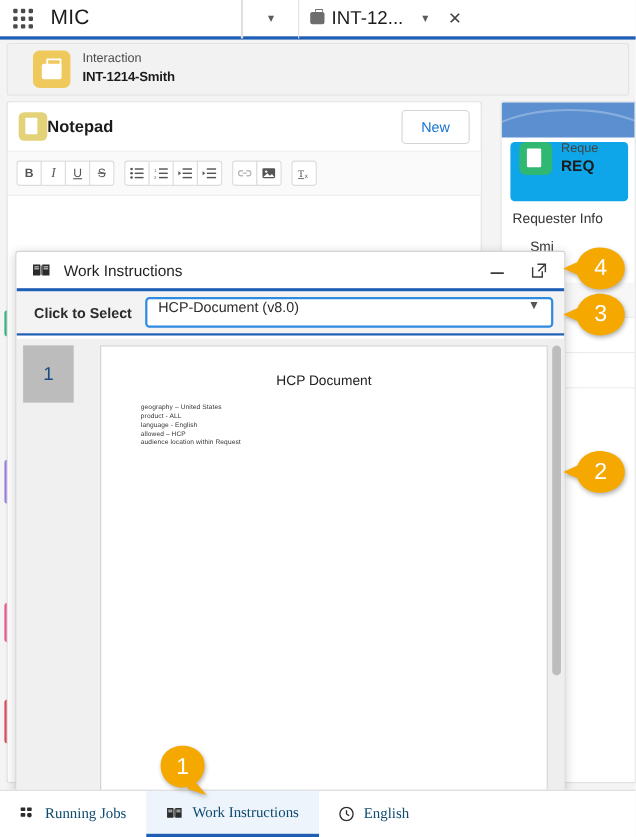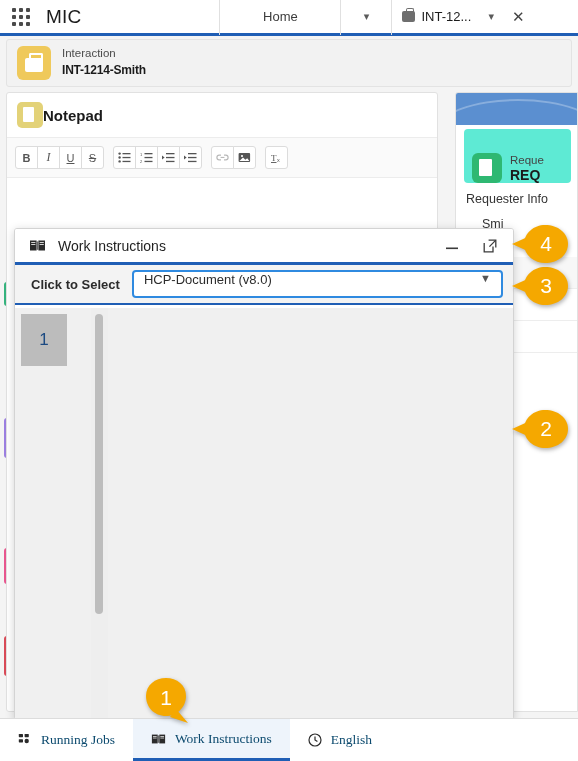--- a/index.html
+++ b/index.html
@@ -18,34 +18,34 @@
     display:flex; align-items:center;
   }
   .waffle { width:42px; display:flex; justify-content:center; align-items:center; }
   .waffle-grid { display:grid; grid-template-columns:repeat(3,4px); grid-gap:3px; }
   .waffle-grid i { width:4px; height:4px; background:#4a4a4a; border-radius:1px; display:block; }
   .brand { font-size:19px; color:#1b1b1b; letter-spacing:.2px; padding-left:4px; }
   .topbar-sep { width:1px; height:36px; background:#e0e0e0; }
   .tab-home { flex:0 0 120px; height:36px; display:flex; align-items:center; justify-content:center;
     font-size:13px; color:#3c3c3c; }
   .tab-caret { width:50px; height:36px; display:flex; align-items:center; justify-content:center; color:#5b5b5b; }
-  .tab-doc { height:36px; display:flex; align-items:center; gap:6px; padding:0 6px 0 10px; font-size:13px; color:#1b1b1b; }
+  .tab-doc { height:36px; display:flex; align-items:center; gap:6px; padding:0 6px 0 10px; font-size:17px; color:#1b1b1b; }
   .briefcase {
     width:13px; height:11px; background:#6e6e6e; border-radius:2px; position:relative; display:inline-block;
   }
   .briefcase::before{ content:""; position:absolute; left:3.5px; top:-3px; width:6px; height:3px;
     border:1.5px solid #6e6e6e; border-bottom:none; border-radius:2px 2px 0 0; }
   .tab-close { width:26px; display:flex; align-items:center; justify-content:center; color:#444; font-size:15px; }
   .chev { font-size:11px; color:#5b5b5b; }
 
   
   .int-header {
     position:absolute; left:6px; top:39px; width:566px; height:48px;
     background:#f2f2f2; border:1px solid #e3e3e3; border-radius:3px;
-    display:flex; align-items:center; padding-left:10px; gap:11px;
+    display:flex; align-items:center; padding-left:23px; gap:11px;
   }
   .int-icon { width:34px; height:34px; background:#efc95b; border-radius:6px; position:relative; flex:0 0 34px;}
   .int-icon::after { content:""; position:absolute; left:8px; top:12px; width:18px; height:14px; background:#fff; border-radius:2px;}
   .int-icon::before { content:""; position:absolute; left:12px; top:7px; width:10px; height:5px;
     border:2px solid #fff; border-bottom:none; border-radius:2px 2px 0 0;}
   .int-label { font-size:11.5px; color:#4c4c4c; line-height:14px; }
   .int-title { font-size:12px; font-weight:bold; color:#1b1b1b; line-height:20px; letter-spacing:-.2px;}
 
   
   .notepad {
@@ -72,21 +72,21 @@
   .strip-list { position:absolute; left:0; top:300px; width:14px; }
   .strip { width:7px; border-radius:3px; margin:9px 0 0 4px; }
 
   
   .rightpanel { position:absolute; left:455px; top:92px; width:123px; height:620px;
     background:#fff; border:1px solid #e1e1e1; border-radius:3px 0 0 3px; overflow:hidden;}
   .rp-tab { height:32px; display:flex; align-items:center; gap:6px; padding-left:10px; font-size:12.5px; color:#1b1b1b;
     border-bottom:1px solid #eee;}
   .rp-hero { height:32px; background:#5b8fd0; position:relative; overflow:hidden;}
   .rp-hero::after{content:"";position:absolute;left:-20px;top:6px;width:160px;height:60px;border:2px solid rgba(255,255,255,.28);border-radius:50%;}
-  .rp-card { margin:4px 6px 0 8px; background:#5eead4; border-radius:4px; height:54px; display:flex; align-items:flex-end; gap:8px; padding-left:8px;}
+  .rp-card { margin:4px 6px 0 8px; background:#0ea5e9; border-radius:4px; height:54px; display:flex; align-items:flex-start; gap:8px; padding-left:8px;}
   .rp-cicon{width:30px;height:30px;background:#2eb872;border-radius:6px;position:relative;flex:0 0 30px;}
   .rp-cicon::after{content:"";position:absolute;left:7px;top:6px;width:13px;height:17px;background:#fff;border-radius:1px;}
   .rp-clab{font-size:11.5px;color:#444;line-height:13px;}
   .rp-cval{font-size:14px;font-weight:bold;color:#1b1b1b;line-height:16px;}
   .rp-row { padding:9px 0 8px 10px; font-size:12.5px; color:#333; border-bottom:1px solid #ededed; white-space:nowrap;}
   .rp-row.small{font-size:12px;color:#555;}
   .rp-scroll { position:absolute; left:6px; top:192px; width:7px; height:330px; background:#bdbdbd; border-radius:4px;}
   .rp-scrolltrack{ position:absolute; left:0px; top:185px; width:19px; height:420px; background:#f0f0f0;}
 
   
@@ -145,21 +145,20 @@
           <i></i>
           <i></i>
           <i></i>
           <i></i>
           <i></i>
           <i></i>
         </div>
     </div>
     <div class="brand">MIC</div>
     <div class="topbar-sep" style="margin-left:138px"></div>
-    <div class="tab-home">Home</div>
     <div class="topbar-sep"></div>
     <div class="tab-caret">
         <span class="chev">▾</span>
       </div>
     <div class="topbar-sep"></div>
     <div class="tab-doc">
       <span class="briefcase"></span>
       <span>INT-12...</span>
     </div>
     <div class="tab-caret" style="width:28px">
@@ -180,20 +179,21 @@
     <div class="strip" style="height:24px;background:#36b37e;margin-top:-18px"></div>
     <div class="strip" style="height:40px;background:#9b7fe0;margin-top:112px"></div>
     <div class="strip" style="height:36px;background:#e8578f;margin-top:90px"></div>
     <div class="strip" style="height:40px;background:#d94b58;margin-top:52px"></div>
   </div>
 
   <div class="notepad">
     <div class="np-head">
       <div class="np-icon"></div>
       <div class="np-title">Notepad</div>
+      <button class="np-new">New</button>
     </div>
     <div class="np-toolbar">
       <div class="tgrp">
         <div class="tbtn">
             <b style="font-size:11px">B</b>
           </div>
         <div class="tbtn">
             <i style="font-family:'Liberation Serif',serif;font-size:12px">I</i>
           </div>
         <div class="tbtn">
@@ -320,20 +320,30 @@
       <div class="m-select">
         <span>HCP-Document (v8.0)</span>
         <span class="sel-caret">▼</span>
       </div>
     </div>
 
     <div class="m-body">
       <div class="thumbcol">
         <div class="thumb">1</div>
       </div>
+      <div class="viewer">
+        <div class="doc-title">HCP Document</div>
+        <div class="doc-lines">
+          <div>geography – United States</div>
+          <div>product - ALL</div>
+          <div>language - English</div>
+          <div>allowed – HCP</div>
+          <div>audience location within Request</div>
+        </div>
+      </div>
       <div class="m-scrolltrack">
         <div class="m-scrollthumb"></div>
       </div>
     </div>
   </div>
 
   <div class="bottombar">
     <div class="btab">
       <span class="ic">
         <svg width="14" height="14" viewBox="0 0 14 14">

